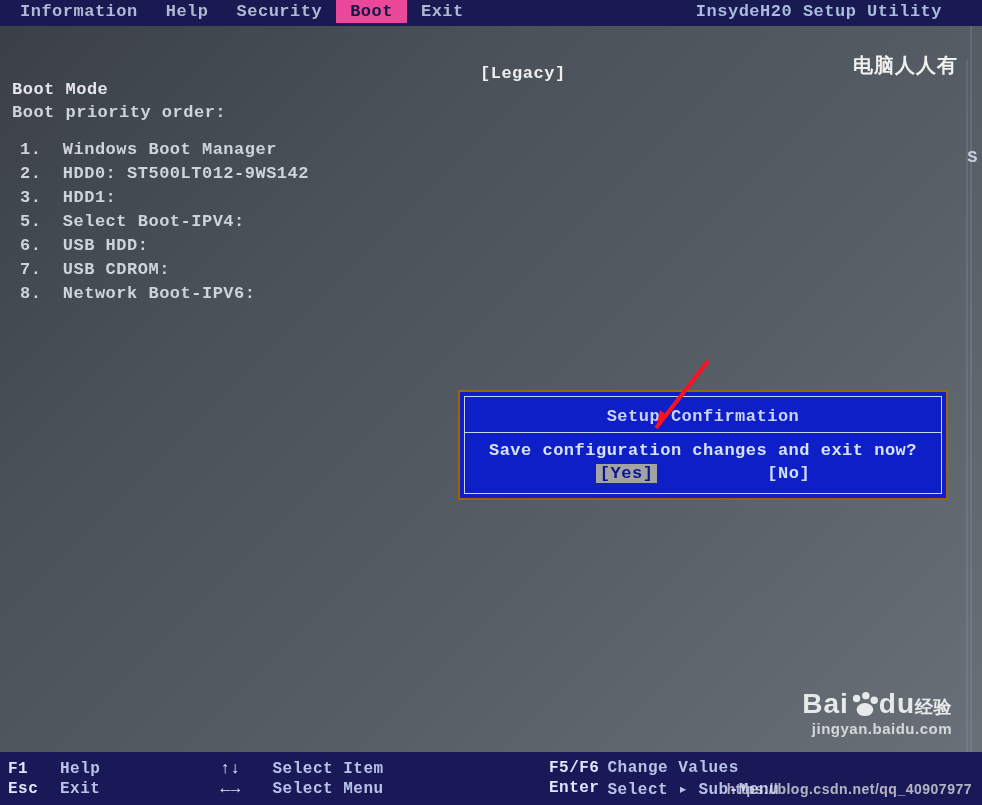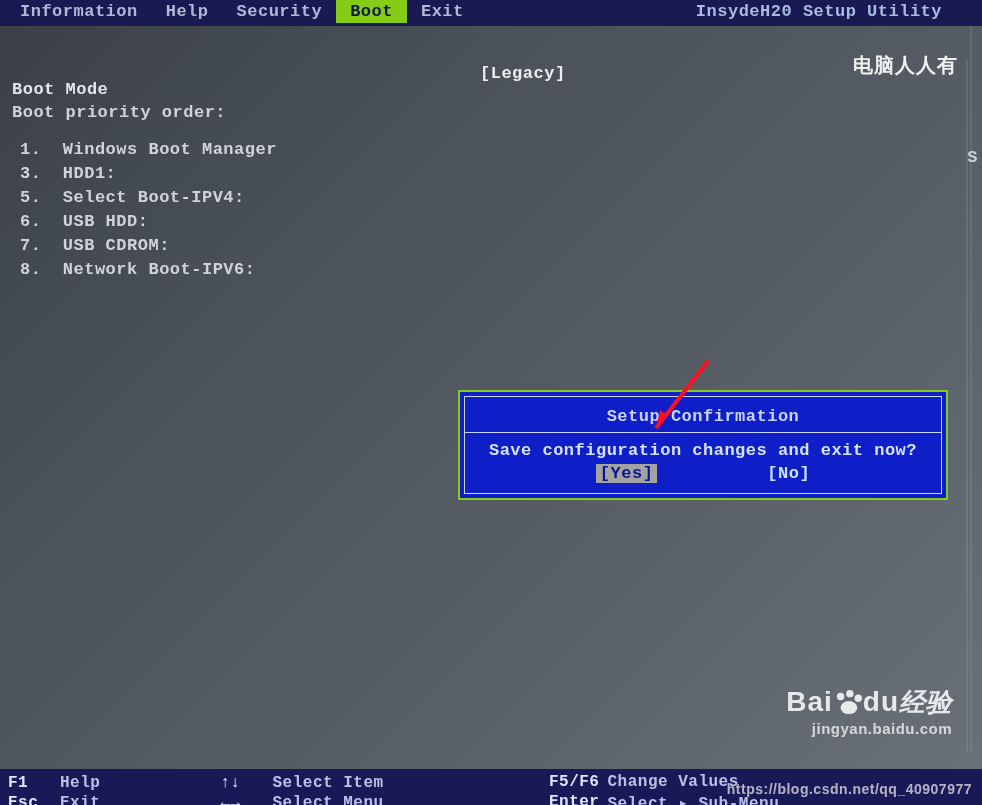--- a/index.html
+++ b/index.html
@@ -18,71 +18,71 @@
     top: 0; left: 0; right: 0;
     height: 26px;
     background: #1a1a52;
     color: #9ea8c8;
     display: flex;
     align-items: flex-start;
     padding: 0 6px;
   }
   .tabs { display: flex; gap: 0; }
   .tab { padding: 2px 14px; color: #b0b8d4; }
-  .tab.active { background: #84cc16; color: #111a47; }
+  .tab.active { background: #ec4899; color: #111a47; }
   .apptitle { position: absolute; right: 40px; top: 2px; color: #aabae0; }
   .content {
     position: absolute;
     top: 40px; left: 10px; right: 10px; bottom: 64px;
   }
   .heading { color: #e5e5ea; margin-top: 40px; margin-left: 2px; }
   .heading2 { color: #d0d3d9; margin-left: 2px; margin-top: 4px; }
   .value-legacy { position: absolute; left: 480px; top: 64px; color: #eee; }
   .watermark-cn { position: absolute; right: 24px; top: 52px; color: #f0f0f0; font-family: Liberation Serif, serif; font-size: 20px; letter-spacing:1px;}
   .bootlist { margin-top: 16px; margin-left: 10px; }
   .bootlist .row { color: #cfd3da; line-height: 24px; }
   .rightpanel-letter { position:absolute; right:4px; top:148px; color:#c9cee0; }
   
   .dialog {
     position: absolute;
     left: 458px; top: 390px;
     width: 490px;
     background: #0f1fc8;
-    border: 2px solid #84cc16;
+    border: 2px solid #a16207;
     color: #d4e0ff;
     padding: 4px;
   }
   .dialog-inner { border: 1px solid #c8d4f8; padding: 6px 8px 10px 8px; }
   .dialog-title { text-align: center; color: #c8d4ff; padding: 4px 0; }
   .dialog-divider { border-top: 1px solid #c8d4f8; margin: 2px -8px 8px -8px; }
   .dialog-msg { text-align: center; color: #d6e2ff; }
   .dialog-buttons { display:flex; justify-content:center; gap:110px; margin-top:4px; }
   .dbtn { color:#cfe0ff; }
   .dbtn.sel { background:#a3a3a3; color:#0a1590; padding:0 4px; }
   
   .arrow {
     position:absolute; left:638px; top:356px; width:80px; height:80px; pointer-events:none;
   }
   
   .footer {
-    position:absolute; left:0; right:0; bottom:0; height:36px;
+    position:absolute; left:0; right:0; bottom:0; height:53px;
     background:#191958; color:#c0c8ec;
     display:grid; grid-template-columns: 22% 34% 44%;
     padding:4px 8px;
     font-size:16px;
     margin-top:16px;
   }
   .footer .col { display:flex; flex-direction:column; justify-content:center; gap:2px;}
   .footer .row { display:flex; gap:8px; }
   .key { color:#e0e6ff; min-width:44px; }
   .lbl { color:#b8c2e8; }
   
   .baidu-wm { position:absolute; right:30px; bottom:68px; color:rgba(255,255,255,0.85); font-family:sans-serif; text-align:right;}
   .baidu-wm .big { font-size:28px; font-weight:bold; letter-spacing:1px;}
-  .baidu-wm .jing { font-size:26px;font-style:italic; }
+  .baidu-wm .jing { font-size:18px; }
   .baidu-wm .sub { font-size:15px; opacity:.85;}
   .csdn-wm { position:absolute; right:10px; bottom:8px; color:rgba(230,230,230,.75); font-family:sans-serif; font-size:14px;}
   .vline { position:absolute; right:0; top:26px; bottom:52px; width:12px; border-left:2px solid #8f9ab6; opacity:.25;}
   .vline2 { position:absolute; right:14px; top:60px; bottom:52px; width:2px; background:rgba(200,210,230,.12);}
   .paw { display:inline-block; width:30px; height:26px; position:relative; top:4px;}
   .paw svg { width:100%; height:100%; }
 </style>
 </head>
 <body>
 
@@ -99,20 +99,21 @@
 
 <div class="vline"></div>
 <div class="vline2"></div>
 
 <div class="content">
   <div class="heading">Boot Mode</div>
   <div class="heading2">Boot priority order:</div>
 
   <div class="bootlist">
     <div class="row"><span>1.</span>&nbsp;&nbsp;<span>Windows Boot Manager</span></div>
+    <div class="row"><span>2.</span>&nbsp;&nbsp;<span>HDD0: ST500LT012-9WS142</span></div>
     <div class="row"><span>3.</span>&nbsp;&nbsp;<span>HDD1:</span></div>
     <div class="row"><span>5.</span>&nbsp;&nbsp;<span>Select Boot-IPV4:</span></div>
     <div class="row"><span>6.</span>&nbsp;&nbsp;<span>USB HDD:</span></div>
     <div class="row"><span>7.</span>&nbsp;&nbsp;<span>USB CDROM:</span></div>
     <div class="row"><span>8.</span>&nbsp;&nbsp;<span>Network Boot-IPV6:</span></div>
   </div>
 </div>
 
 <div class="value-legacy">[Legacy]</div>
 <div class="watermark-cn">电脑人人有</div>

